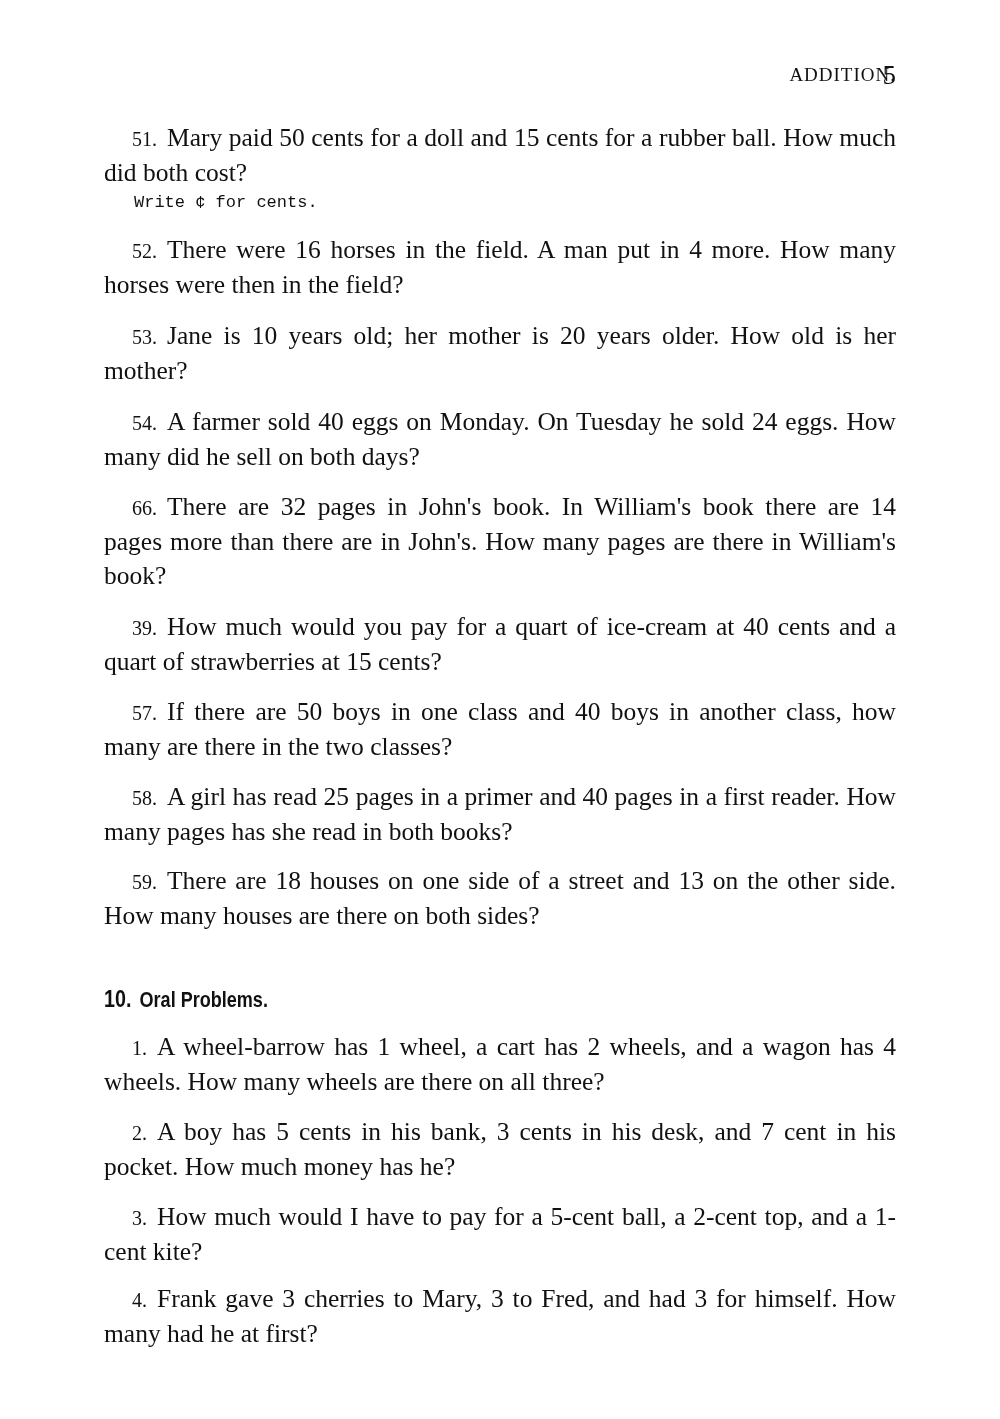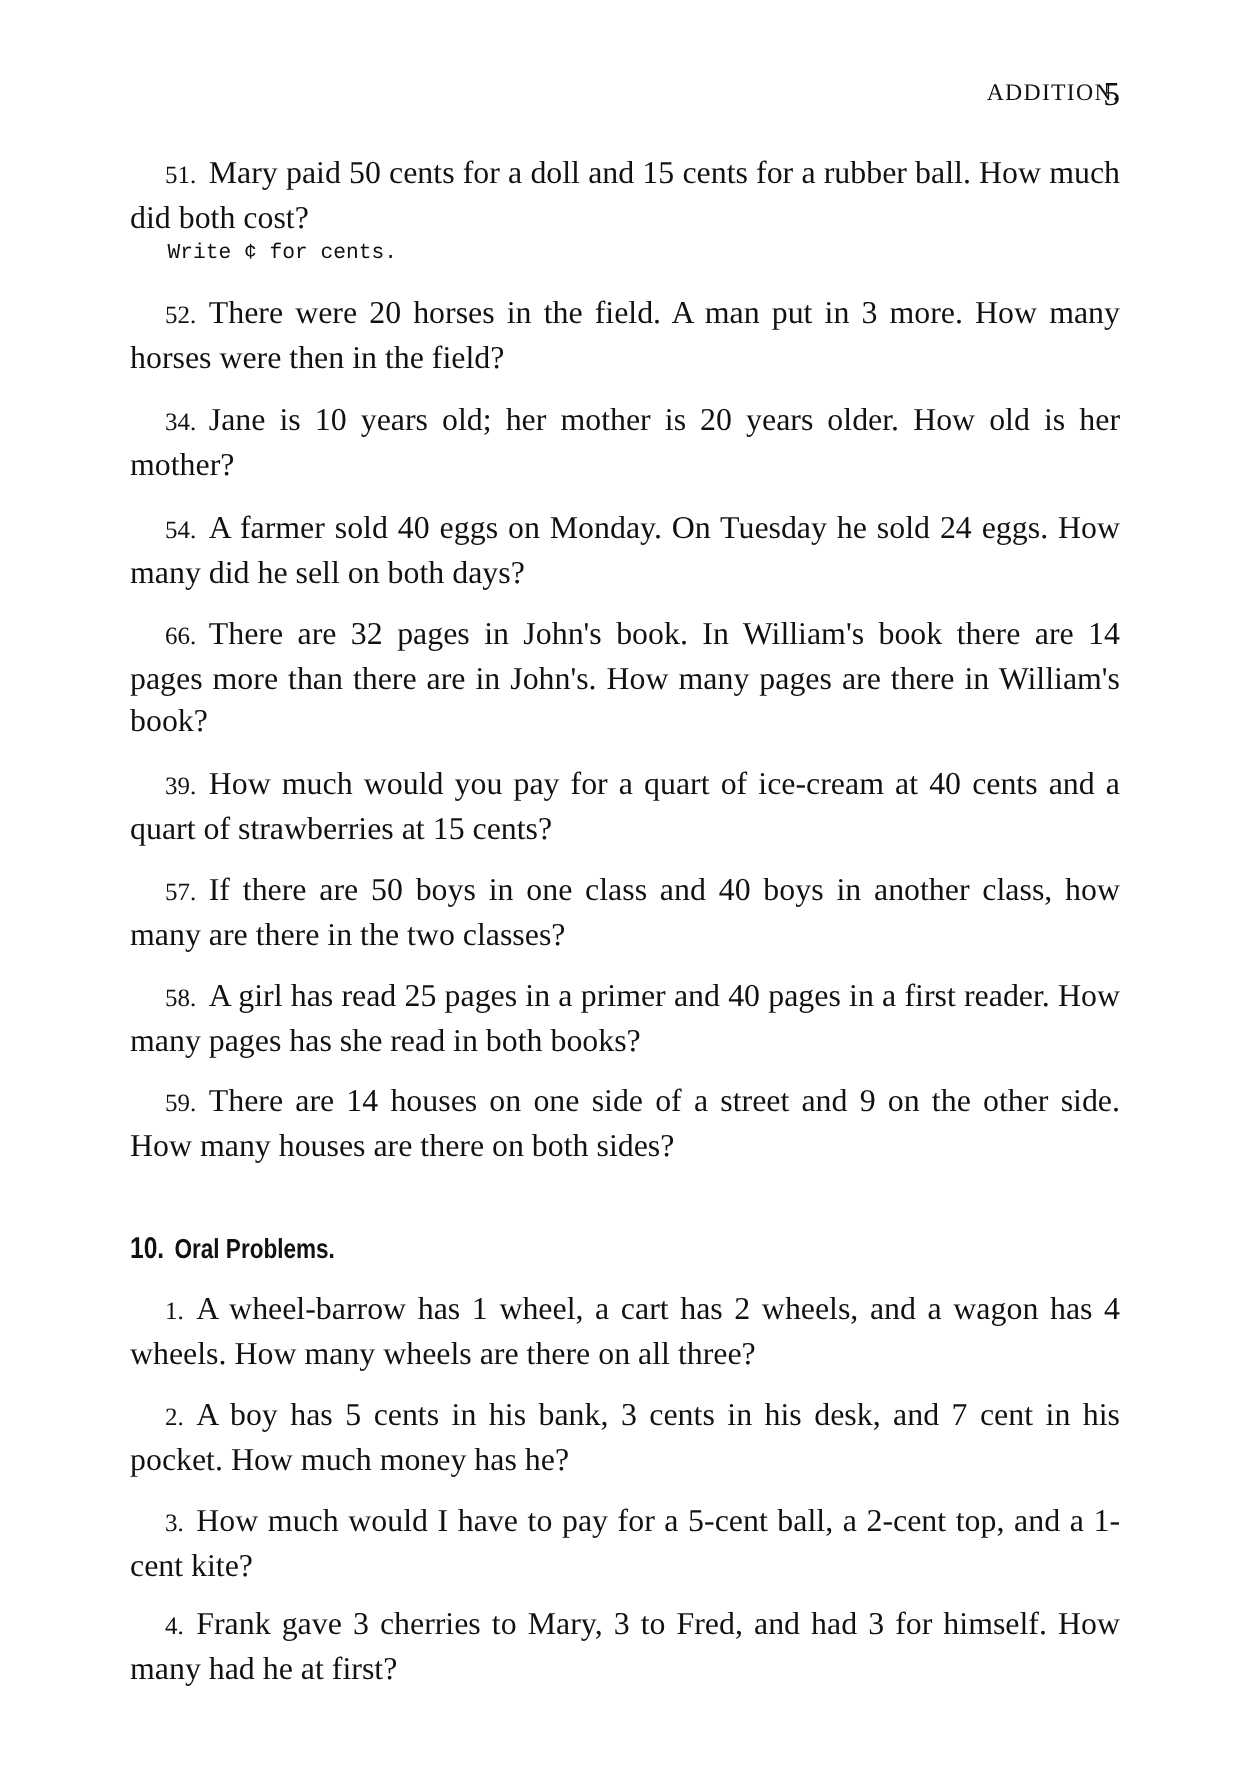--- a/index.html
+++ b/index.html
@@ -91,25 +91,25 @@
     <span class="running-title">ADDITION.</span>
     <span class="page-number">5</span>
   </div>
 
   <div class="problem" style="top:121px">
     <span class="num">51.</span><span>Mary paid 50 cents for a doll and 15 cents for a rubber ball. How much did both cost?</span>
   </div>
   <div class="note" style="top:193px">Write ¢ for cents.</div>
 
   <div class="problem" style="top:233px">
-    <span class="num">52.</span><span>There were 20 horses in the field. A man put in 3 more. How many horses were then in the field?</span>
+    <span class="num">52.</span><span>There were 16 horses in the field. A man put in 4 more. How many horses were then in the field?</span>
   </div>
 
   <div class="problem" style="top:319px">
-    <span class="num">34.</span><span>Jane is 10 years old; her mother is 20 years older. How old is her mother?</span>
+    <span class="num">53.</span><span>Jane is 10 years old; her mother is 20 years older. How old is her mother?</span>
   </div>
 
   <div class="problem" style="top:405px">
     <span class="num">54.</span><span>A farmer sold 40 eggs on Monday. On Tuesday he sold 24 eggs. How many did he sell on both days?</span>
   </div>
 
   <div class="problem" style="top:490px">
     <span class="num">66.</span><span>There are 32 pages in John's book. In William's book there are 14 pages more than there are in John's. How many pages are there in William's book?</span>
   </div>
 
@@ -119,21 +119,21 @@
 
   <div class="problem" style="top:695px">
     <span class="num">57.</span><span>If there are 50 boys in one class and 40 boys in another class, how many are there in the two classes?</span>
   </div>
 
   <div class="problem" style="top:780px">
     <span class="num">58.</span><span>A girl has read 25 pages in a primer and 40 pages in a first reader. How many pages has she read in both books?</span>
   </div>
 
   <div class="problem" style="top:864px">
-    <span class="num">59.</span><span>There are 14 houses on one side of a street and 9 on the other side. How many houses are there on both sides?</span>
+    <span class="num">59.</span><span>There are 18 houses on one side of a street and 13 on the other side. How many houses are there on both sides?</span>
   </div>
 
   <div class="section-head" style="top:985px">
     <span class="sec-num">10.</span><span>Oral Problems.</span>
   </div>
 
   <div class="problem" style="top:1030px">
     <span class="num">1.</span><span>A wheel-barrow has 1 wheel, a cart has 2 wheels, and a wagon has 4 wheels. How many wheels are there on all three?</span>
   </div>
 

